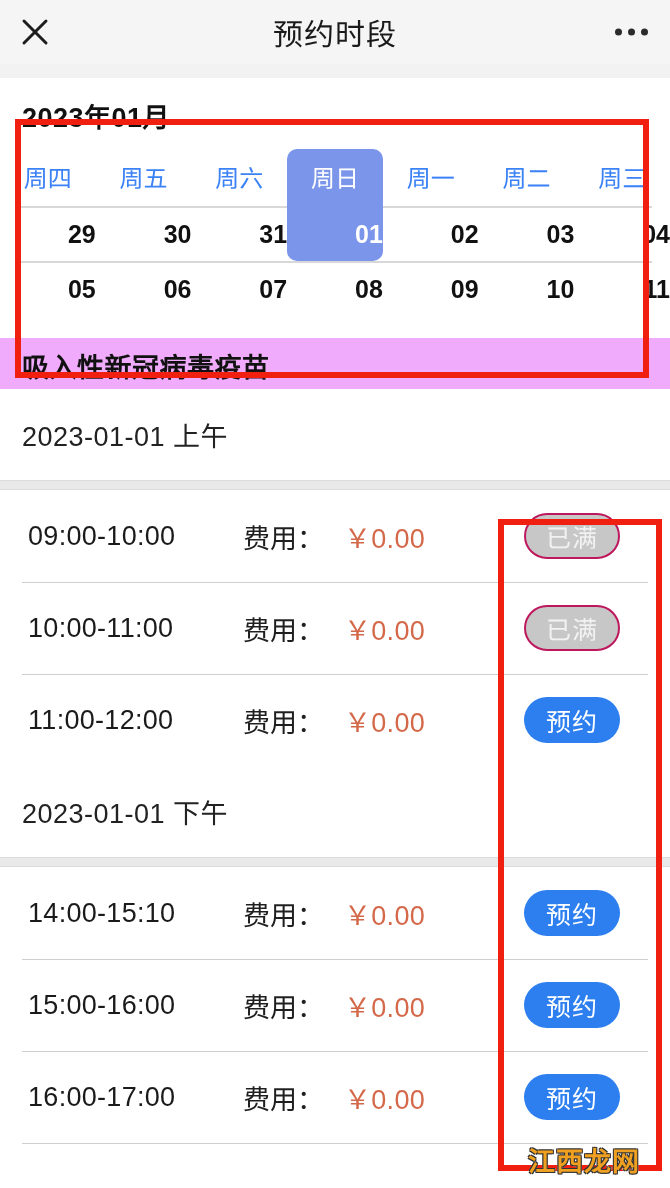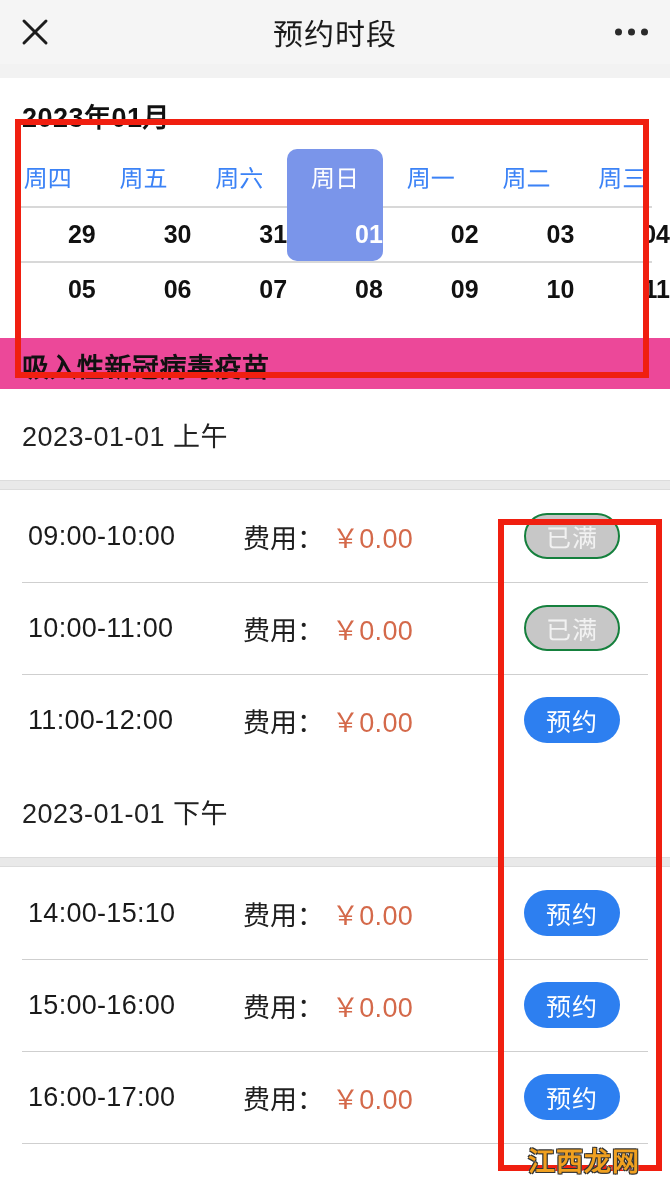--- a/index.html
+++ b/index.html
@@ -123,21 +123,21 @@
   .cal-sep-wrap { position: relative; }
   .cal-sep-wrap .sel-bridge {
     position: absolute;
     top: 0;
     height: 2px;
     background: #7a95ea;
   }
 
   
   .vaccine-title {
-    background: #ec4899;
+    background: #f0abfc;
     font-size: 27px;
     font-weight: bold;
     color: #111;
     padding: 8px 0 4px 22px;
     letter-spacing: 0.5px;
   }
 
   
   .session-head {
     background: #ffffff;
@@ -174,21 +174,21 @@
   }
   .slot-time {
     font-size: 27px;
     color: #1a1a1a;
     width: 215px;
     letter-spacing: 0.3px;
   }
   .slot-fee-label {
     font-size: 27px;
     color: #1f1f1f;
-    margin-right: 8px;
+    margin-right: 20px;
   }
   .slot-fee-value {
     font-size: 27px;
     color: #d4694a;
     letter-spacing: 0.3px;
   }
   .slot-action {
     margin-left: auto;
     margin-right: 50px;
   }
@@ -202,21 +202,21 @@
     font-size: 25px;
     color: #ffffff;
     letter-spacing: 1px;
     cursor: pointer;
     border: none;
     font-family: inherit;
   }
   .btn-book { background: #2d7ff0; }
   .btn-full {
     background: #c7c7c7;
-    border: 2px solid #15803d;
+    border: 2px solid #be185d;
     color: #f2f2f2;
     cursor: default;
   }
 
   .tail-line {
     background: #ffffff;
     height: 46px;
     position: relative;
   }
   .tail-line::before {

